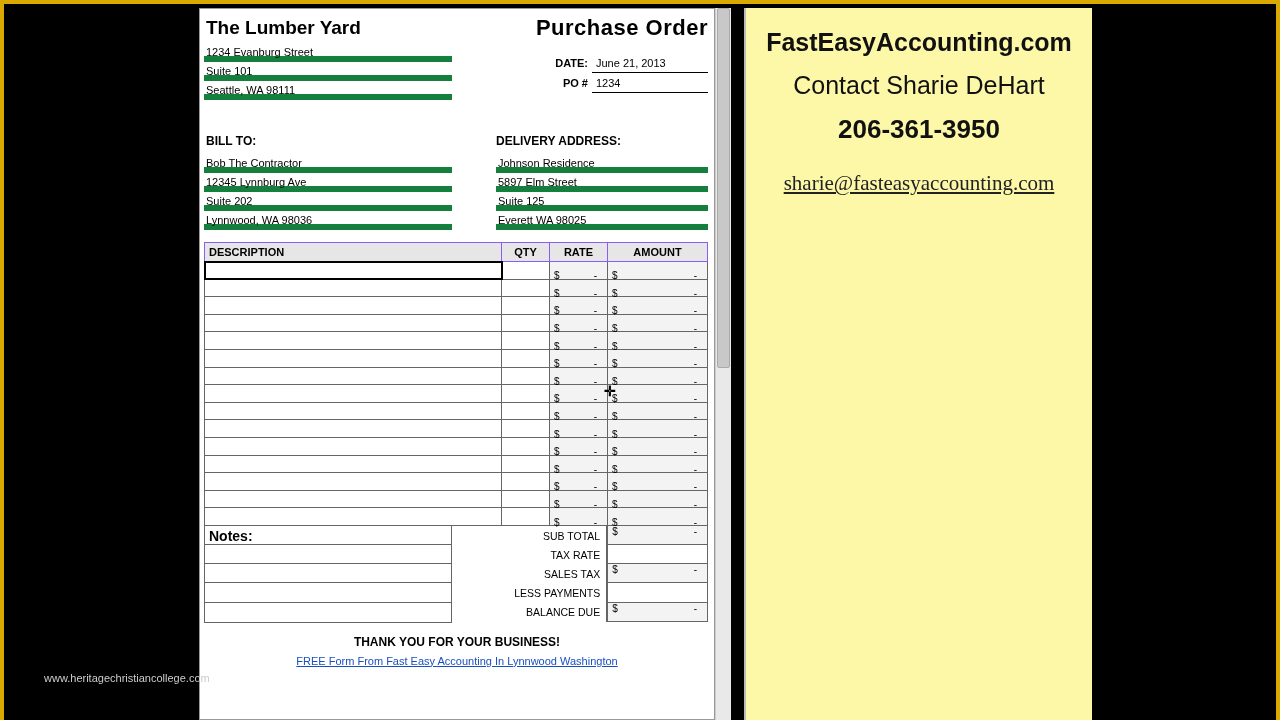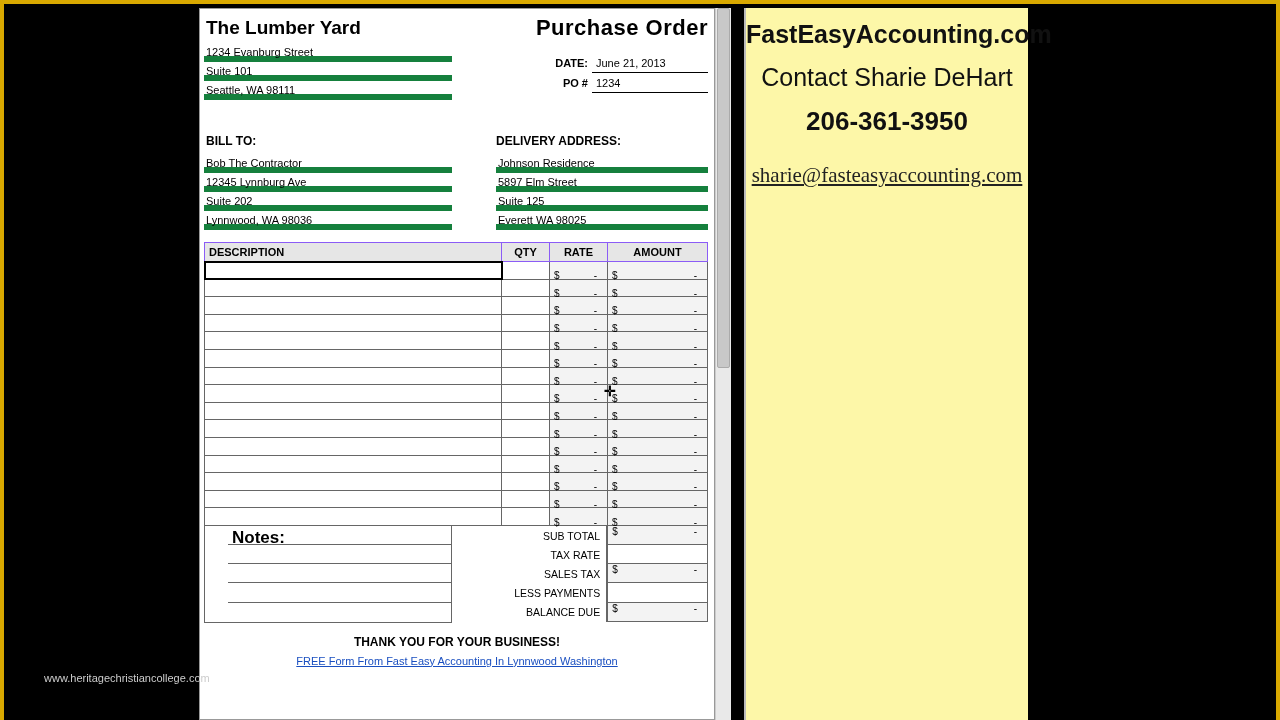--- a/index.html
+++ b/index.html
@@ -49,26 +49,26 @@
     width: 13px;
     height: 360px;
     background: #c8c8c8;
     border: 1px solid #aaa;
     border-radius: 2px;
   }
   .sidebar {
     position: absolute;
     left: 740px;
     top: 4px;
-    width: 284px;
+    width: 348px;
     height: 712px;
     background: #fdf7a8;
     border-left: 2px solid #bbb;
     text-align: center;
-    padding-top: 6px;
+    padding-top: 14px;
   }
   .sidebar .line1 { font-size: 25px; font-weight: bold; color: #111; margin: 6px 0 14px; }
   .sidebar .line2 { font-size: 25px; font-weight: normal; color: #111; margin: 10px 0 14px; }
   .sidebar .line3 { font-size: 26px; font-weight: bold; color: #111; margin: 10px 0 16px; }
   .sidebar .email { font-size: 21px; color: #222; text-decoration: underline; margin-top: 10px; display: inline-block; font-family: Liberation Serif, serif; }
 
   
   .doc-inner {
     position: absolute;
     left: 4px; top: 6px; right: 4px; bottom: 4px;
@@ -154,23 +154,22 @@
   }
   .notes-col {
     width: 248px;
     border: 1px solid #666;
     border-top: none;
   }
   .notes-col .nrow {
     border-bottom: 1px solid #666;
     height: 19.2px;
     padding: 2px 4px;
-    font-size: 17px;
+    font-size: 14px;
     font-weight: bold;
-    margin-left: 23px;
   }
   .notes-col .nrow:last-child { border-bottom: none; }
   .notes-col .nrow.empty { font-weight: normal; }
   .totals-col { flex: 1; }
   .totals-col .trow {
     display: flex;
     height: 19.2px;
   }
   .totals-col .tlabel {
     flex: 1;

